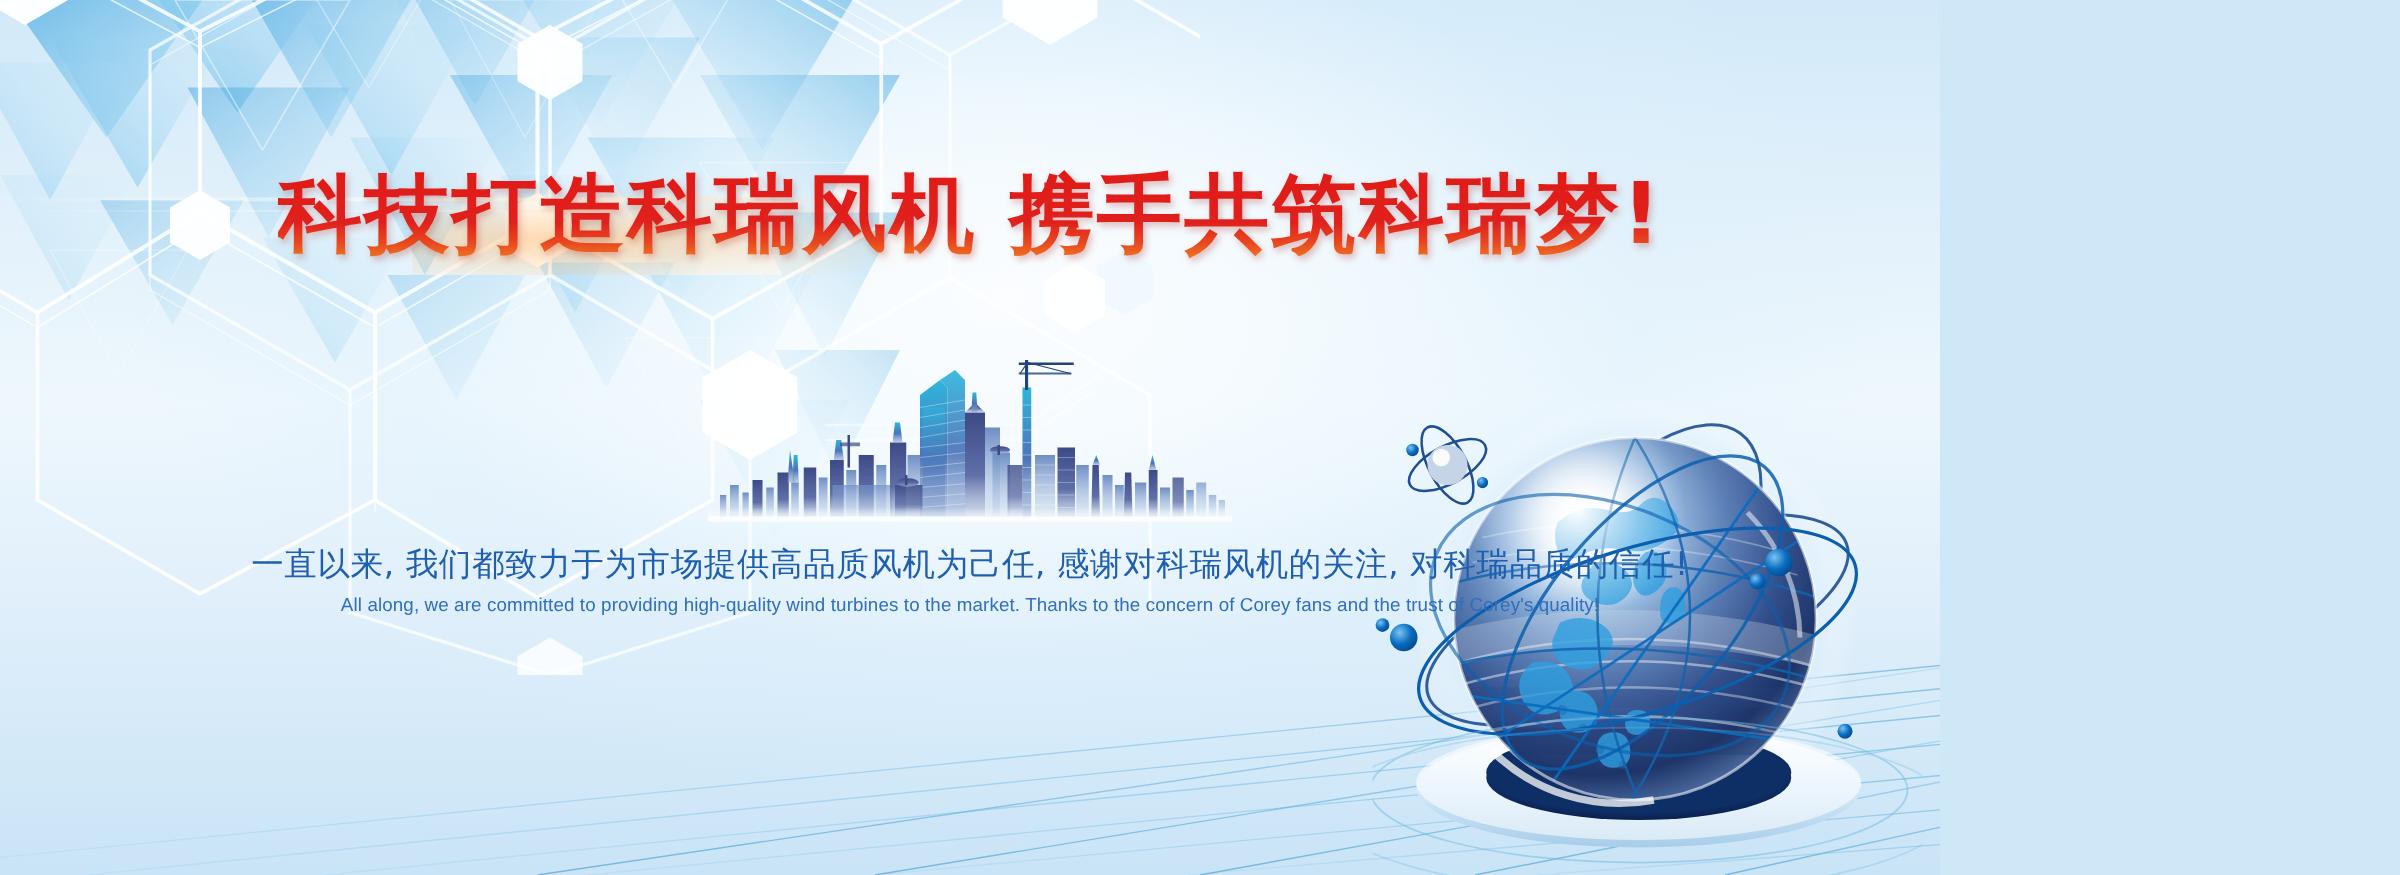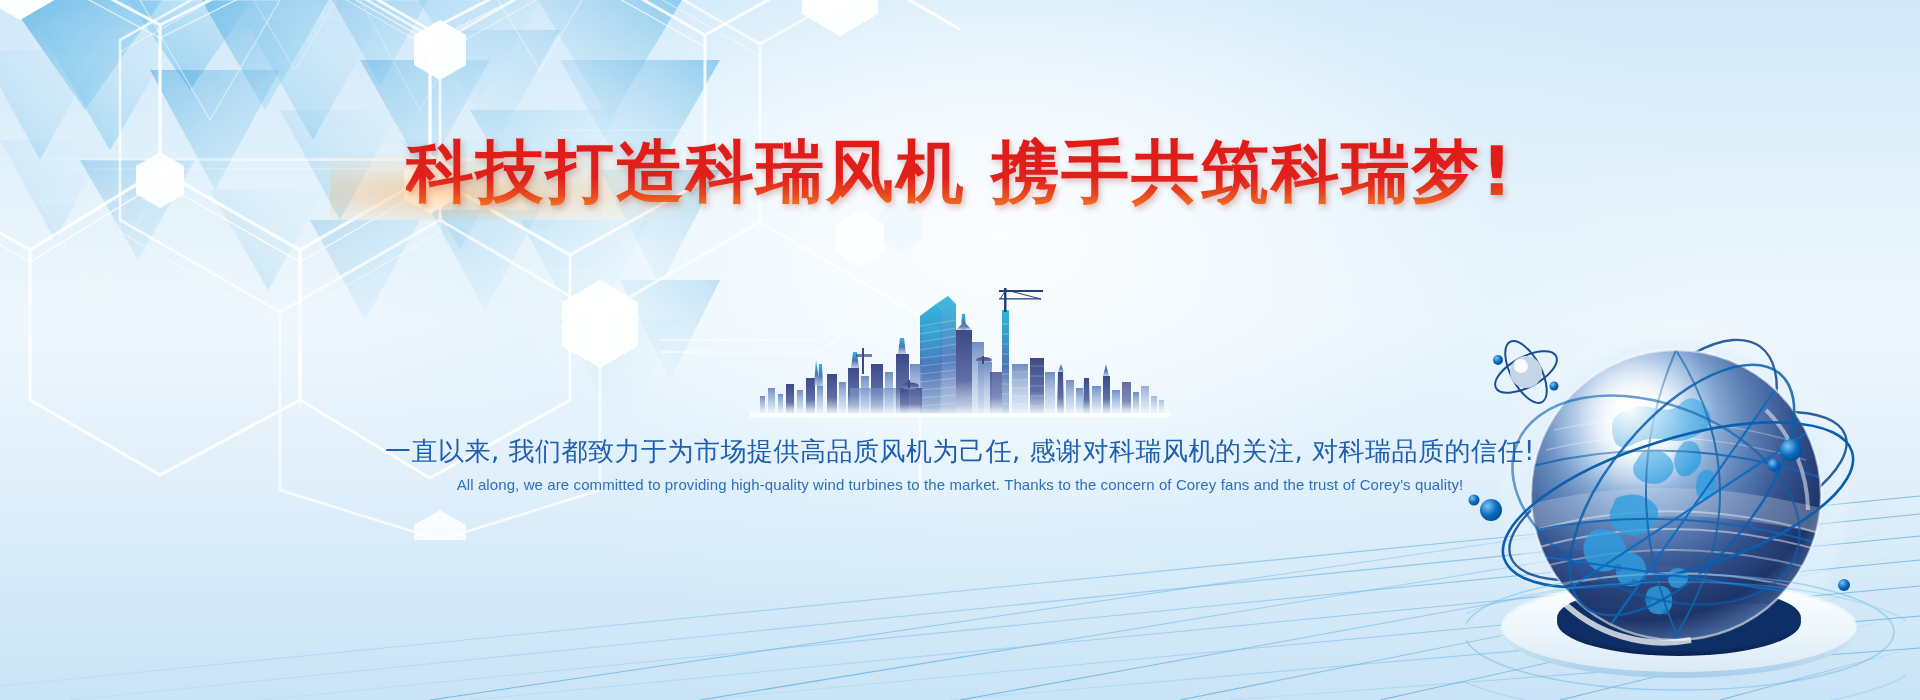--- a/index.html
+++ b/index.html
@@ -4,21 +4,21 @@
 <style>
   * { margin:0; padding:0; box-sizing:border-box; }
   html,body { width:1920px; height:700px; overflow:hidden; }
   body {
     font-family:"Liberation Sans","DejaVu Sans",sans-serif;
     background:#cfe8f8;
   }
 
   #banner {
     position:relative;
-    width:1920px;
+    width:1552px;
     height:700px;
     overflow:hidden;
     background:
       radial-gradient(ellipse 900px 520px at 52% 34%, #fbfdff 0%, rgba(245,251,255,0.85) 26%, rgba(222,241,252,0.35) 56%, rgba(205,232,248,0) 78%),
       linear-gradient(180deg, #d2e9f9 0%, #e4f2fb 28%, #eef7fd 46%, #e2f0fb 66%, #c9e4f6 100%);
   }
 
   .layer { position:absolute; inset:0; pointer-events:none; }
 
   

